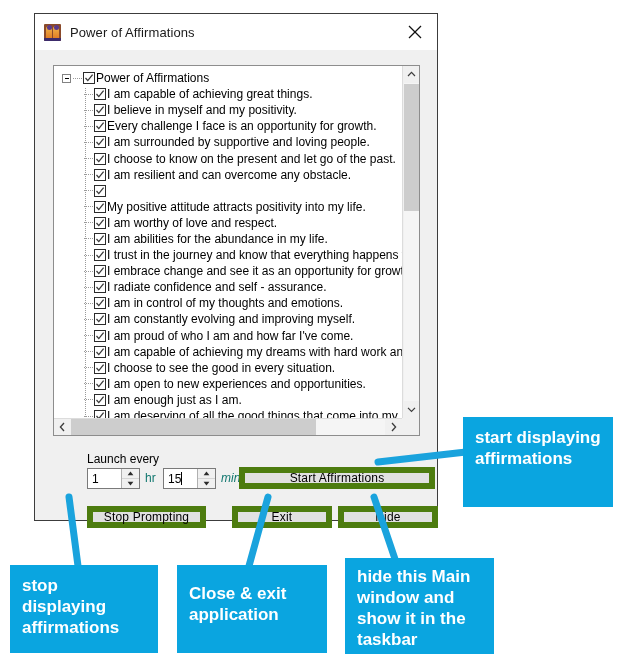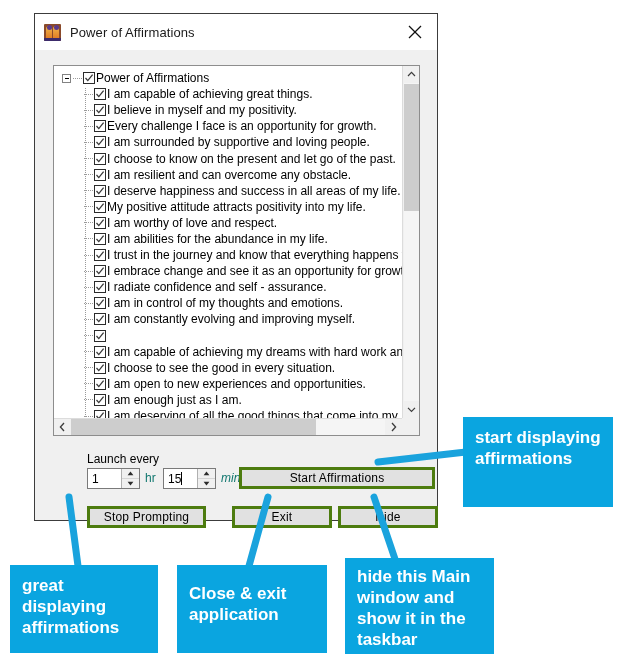--- a/index.html
+++ b/index.html
@@ -360,21 +360,21 @@
     font-size: 12px;
     color: #0f766e;
   }
   #unit-hr { left: 110px; top: 421px; }
   #unit-min { left: 186px; top: 421px; font-style: italic; }
 
   
   .btn {
     position: absolute;
     background: #e1e1e1;
-    border: 3px solid #4d7c0f;
+    border: 6px solid #4d7c0f;
     box-sizing: border-box;
     font-size: 12px;
     color: #000000;
     display: flex;
     align-items: center;
     justify-content: center;
     cursor: pointer;
     font-family: "Liberation Sans", sans-serif;
     letter-spacing: 0.2px;
   }
@@ -510,21 +510,20 @@
                   </div>
                   <div class="tree-label">I am resilient and can overcome any obstacle.</div>
                 </div>
                 <div class="tree-row child">
                   <div class="dotlink"></div>
                   <div class="cbox">
                     <svg width="10" height="10" viewBox="0 0 10 10" aria-hidden="true">
                       <polyline points="1.5,5 3.8,7.6 8.6,1.6" fill="none" stroke="#3a3a3a" stroke-width="1.3"></polyline>
                     </svg>
                   </div>
-                  <div class="tree-label">I deserve happiness and success in all areas of my life.</div>
                 </div>
                 <div class="tree-row child">
                   <div class="dotlink"></div>
                   <div class="cbox">
                     <svg width="10" height="10" viewBox="0 0 10 10" aria-hidden="true">
                       <polyline points="1.5,5 3.8,7.6 8.6,1.6" fill="none" stroke="#3a3a3a" stroke-width="1.3"></polyline>
                     </svg>
                   </div>
                   <div class="tree-label"> My positive attitude attracts positivity into my life.</div>
                 </div>
@@ -591,20 +590,21 @@
                   </div>
                   <div class="tree-label">I am constantly evolving and improving myself.</div>
                 </div>
                 <div class="tree-row child">
                   <div class="dotlink"></div>
                   <div class="cbox">
                     <svg width="10" height="10" viewBox="0 0 10 10" aria-hidden="true">
                       <polyline points="1.5,5 3.8,7.6 8.6,1.6" fill="none" stroke="#3a3a3a" stroke-width="1.3"></polyline>
                     </svg>
                   </div>
+                  <div class="tree-label">I am proud of who I am and how far I've come.</div>
                 </div>
                 <div class="tree-row child">
                   <div class="dotlink"></div>
                   <div class="cbox">
                     <svg width="10" height="10" viewBox="0 0 10 10" aria-hidden="true">
                       <polyline points="1.5,5 3.8,7.6 8.6,1.6" fill="none" stroke="#3a3a3a" stroke-width="1.3"></polyline>
                     </svg>
                   </div>
                   <div class="tree-label">I am capable of achieving my dreams with hard work and d</div>
                 </div>
@@ -736,17 +736,17 @@
     <path d="M 378 462 L 466 452" stroke="#1aa3dd" stroke-width="7" fill="none" stroke-linecap="round"></path>
 
     <path d="M 69 497 L 78 566" stroke="#1aa3dd" stroke-width="7" fill="none" stroke-linecap="round"></path>
 
     <path d="M 268 497 L 249 566" stroke="#1aa3dd" stroke-width="7" fill="none" stroke-linecap="round"></path>
 
     <path d="M 374 497 L 395 559" stroke="#1aa3dd" stroke-width="7" fill="none" stroke-linecap="round"></path>
   </svg>
 
   <div class="callout" id="callout-start">start displaying affirmations</div>
-  <div class="callout" id="callout-stop">great displaying affirmations</div>
+  <div class="callout" id="callout-stop">stop displaying affirmations</div>
   <div class="callout" id="callout-exit">Close &amp; exit application</div>
   <div class="callout" id="callout-hide">hide this Main window and show it in the taskbar</div>
 
 </div>
 
 </body></html>

